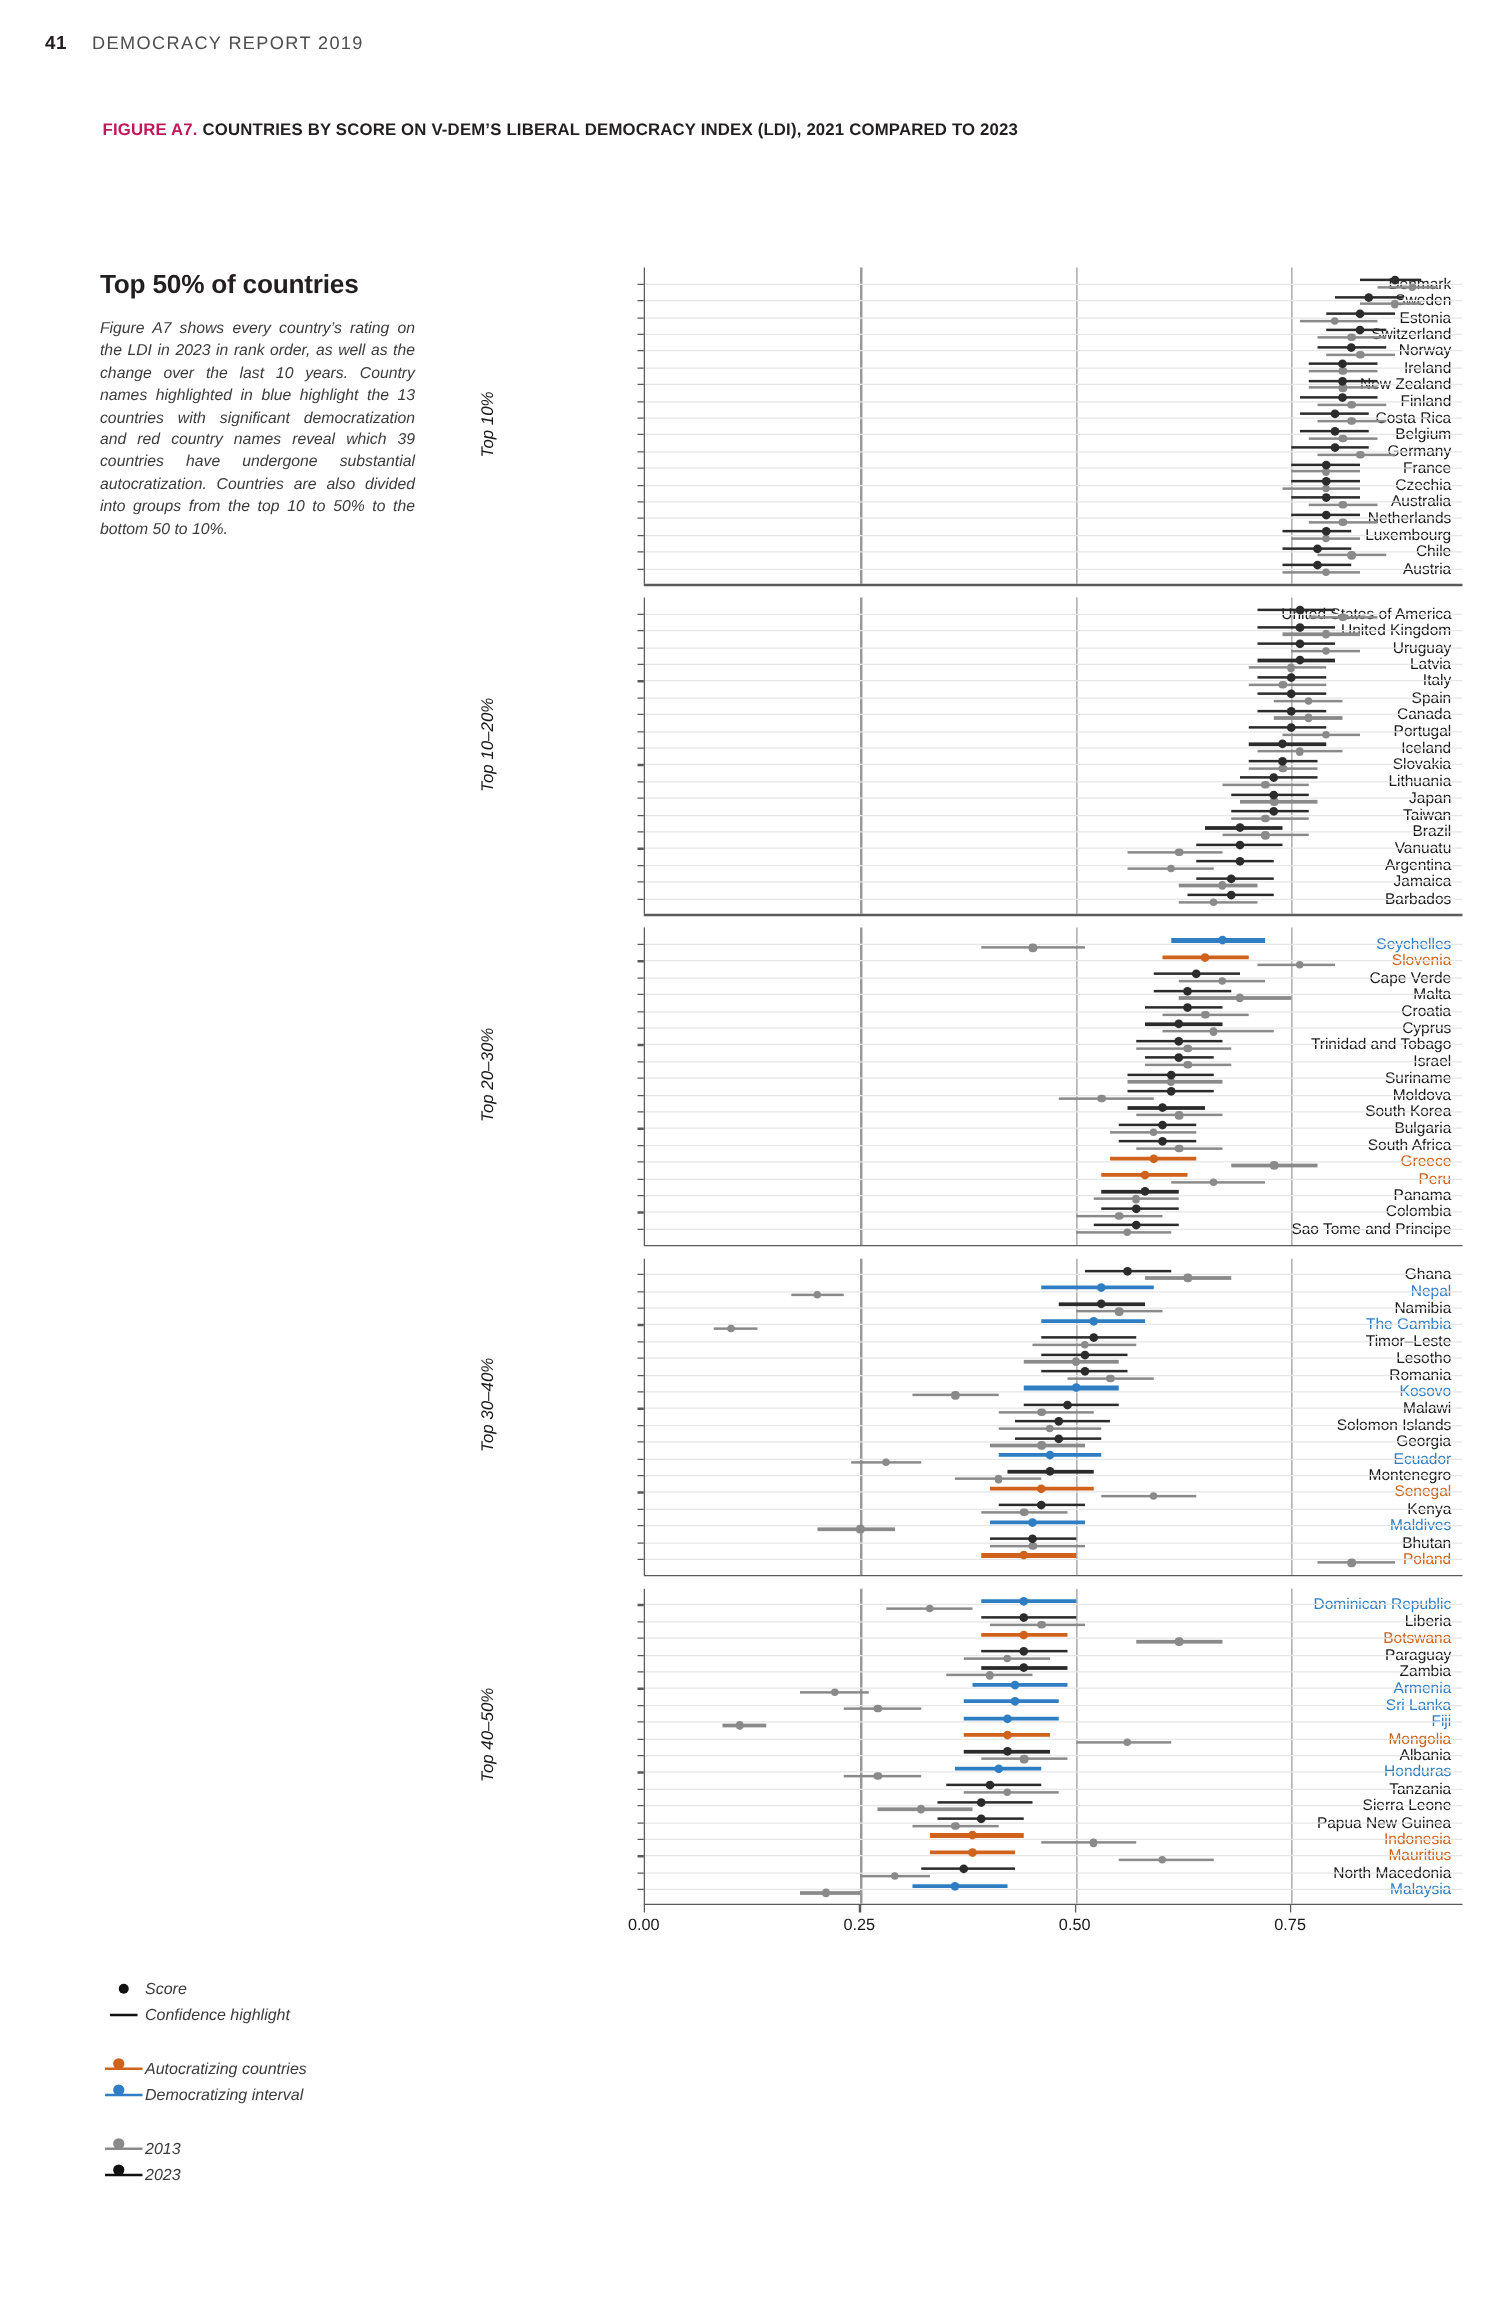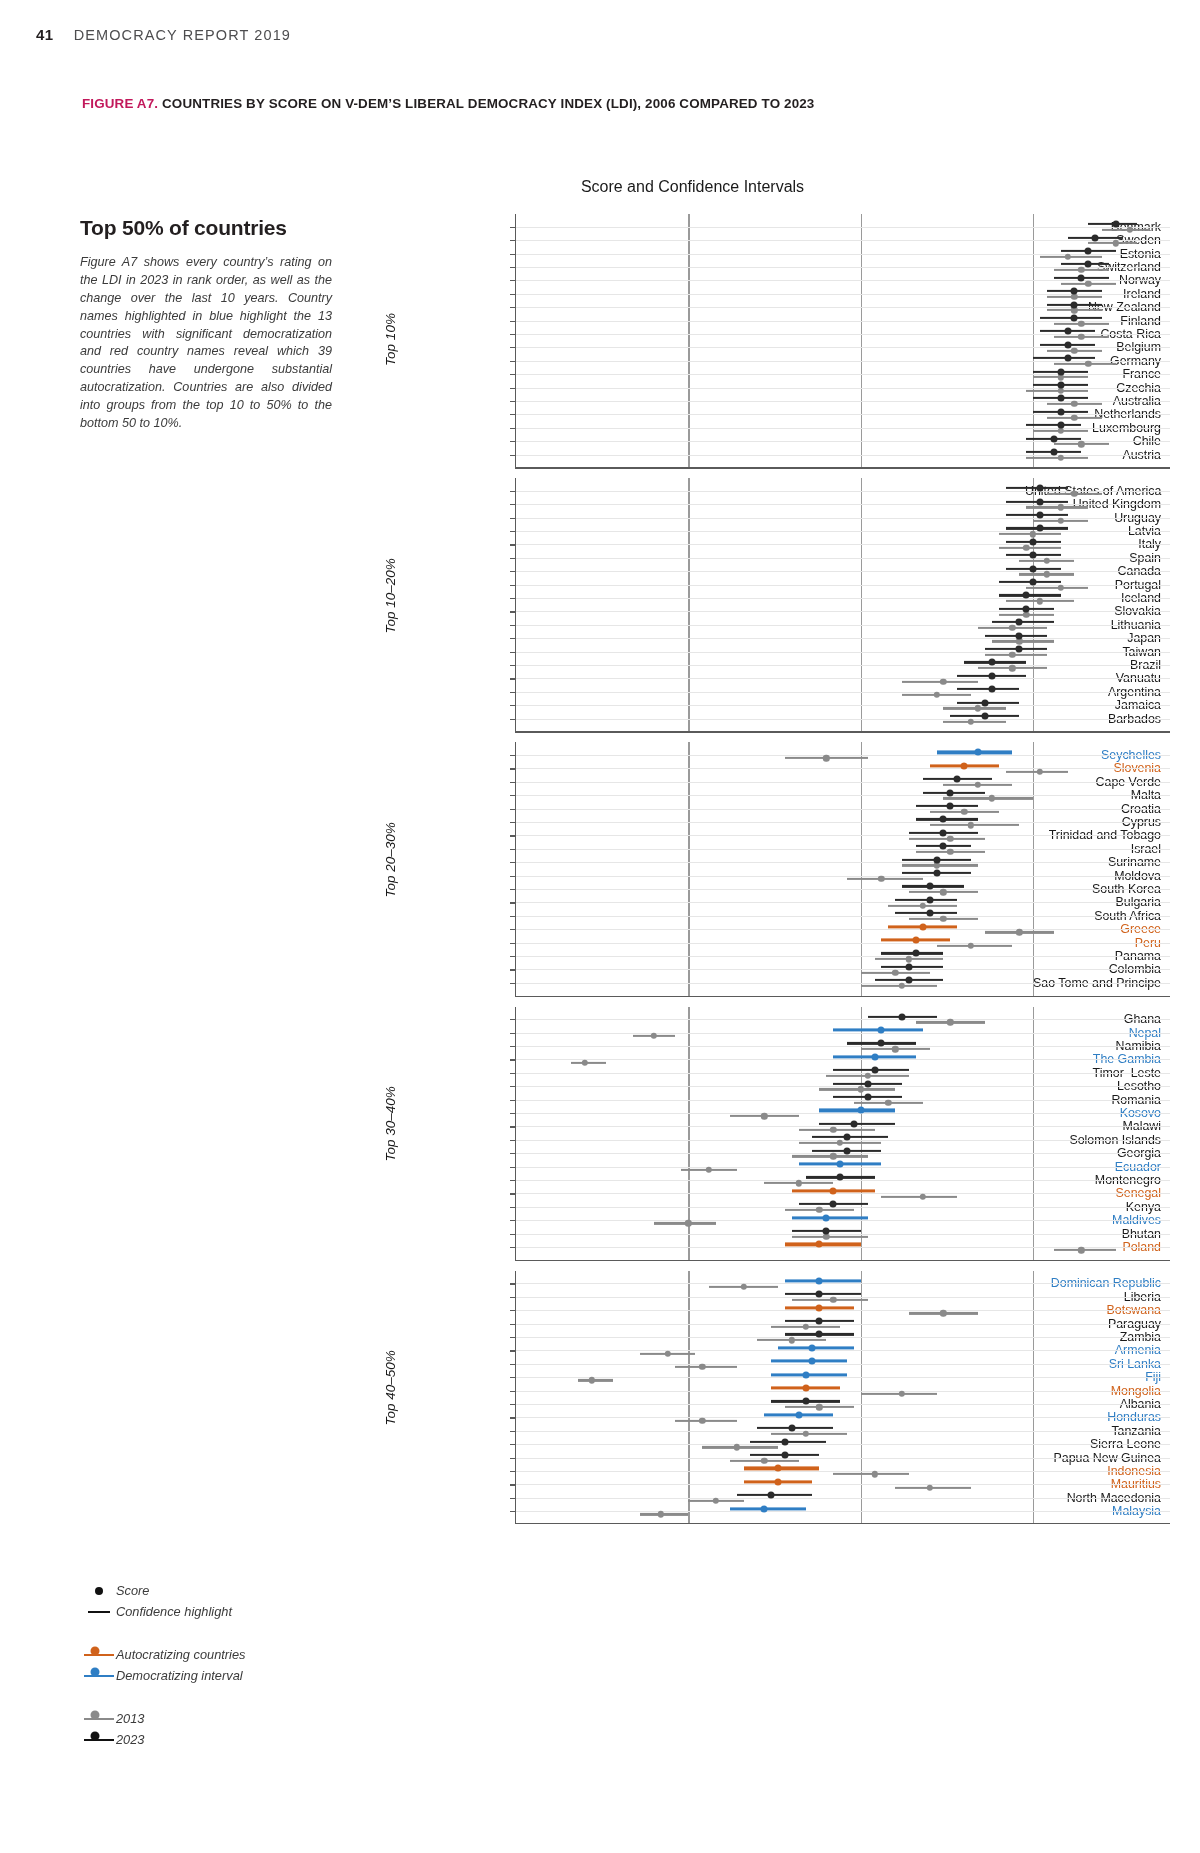--- a/index.html
+++ b/index.html
@@ -56,21 +56,21 @@
 </head>
 <body>
 
 <div class="page-header">
   <span class="page-num">41</span>
   <span class="page-title">DEMOCRACY REPORT 2019</span>
 </div>
 
 <div class="fig-caption">
   <span class="fig-tag">FIGURE A7.</span>
-  <span>COUNTRIES BY SCORE ON V-DEM’S LIBERAL DEMOCRACY INDEX (LDI), 2006 COMPARED TO 2023</span>
+  <span>COUNTRIES BY SCORE ON V-DEM’S LIBERAL DEMOCRACY INDEX (LDI), 2021 COMPARED TO 2023</span>
 </div>
 
 <div class="left-col">
   <div class="left-head">Top 50% of countries</div>
   <div class="left-body">Figure A7 shows every country’s rating on the LDI in 2023 in rank order, as well as the change over the last 10 years. Country names highlighted in blue highlight the 13 countries with significant democratization and red country names reveal which 39 countries have undergone substantial autocratization. Countries are also divided into groups from the top 10 to 50% to the bottom 50 to 10%.</div>
 </div>
 
 <div class="legend" id="legend">
     <div class="legend-row">
       <div class="legend-mark">
@@ -118,21 +118,20 @@
         <div class="lg-seg">
           <div class="bar" style="background: rgb(17, 17, 17);"></div>
           <div class="pt" style="background: rgb(17, 17, 17);"></div>
         </div>
       </div>
       <div>2023</div>
     </div>
   </div>
 
 <div id="chart">
-  <div class="chart-title">Score and Confidence Intervals</div>
   <div id="panels">
       <div class="panel-tag" style="top: 153.6px; left: -10px; width: 60px; text-align: center;">Top 10%</div>
       <div class="panel" style="top: 36px; height: 253.2px;">
         <div class="ylab" style="top: 12.7px; color: rgb(26, 26, 26);">Denmark</div>
         <div class="ytick" style="left: 140px; top: 12.7px;"></div>
         <div class="ylab" style="top: 26.1px; color: rgb(26, 26, 26);">Sweden</div>
         <div class="ytick" style="left: 140px; top: 26.1px;"></div>
         <div class="ylab" style="top: 39.5px; color: rgb(26, 26, 26);">Estonia</div>
         <div class="ytick" style="left: 140px; top: 39.5px;"></div>
         <div class="ylab" style="top: 52.9px; color: rgb(26, 26, 26);">Switzerland</div>
@@ -795,13 +794,23 @@
           <div class="ci" style="left: 220.632px; width: 75.8421px; top: 224.5px; background: rgb(43, 43, 43); height: 2.2px;"></div>
           <div class="pt" style="left: 255.105px; top: 224.5px; width: 7px; height: 7px; background: rgb(43, 43, 43);"></div>
           <div class="rowline" style="top: 240.5px;"></div>
           <div class="ci" style="left: 124.105px; width: 48.2632px; top: 243.7px; background: rgb(138, 138, 138);"></div>
           <div class="pt" style="left: 144.789px; top: 243.7px; width: 6.4px; height: 6.4px; background: rgb(138, 138, 138);"></div>
           <div class="ci" style="left: 213.737px; width: 75.8421px; top: 237.9px; background: rgb(47, 126, 196); height: 3.2px;"></div>
           <div class="pt" style="left: 248.211px; top: 237.9px; width: 7px; height: 7px; background: rgb(47, 126, 196);"></div>
         </div>
       </div>
     </div>
+  <div class="xaxis" id="xaxis" style="top: 1346px;">
+      <div class="xtick" style="left: 0px;"></div>
+      <div class="xlab" style="left: 0px;">0.00</div>
+      <div class="xtick" style="left: 172.368px;"></div>
+      <div class="xlab" style="left: 172.368px;">0.25</div>
+      <div class="xtick" style="left: 344.737px;"></div>
+      <div class="xlab" style="left: 344.737px;">0.50</div>
+      <div class="xtick" style="left: 517.105px;"></div>
+      <div class="xlab" style="left: 517.105px;">0.75</div>
+    </div>
 </div>
 
 </body></html>

